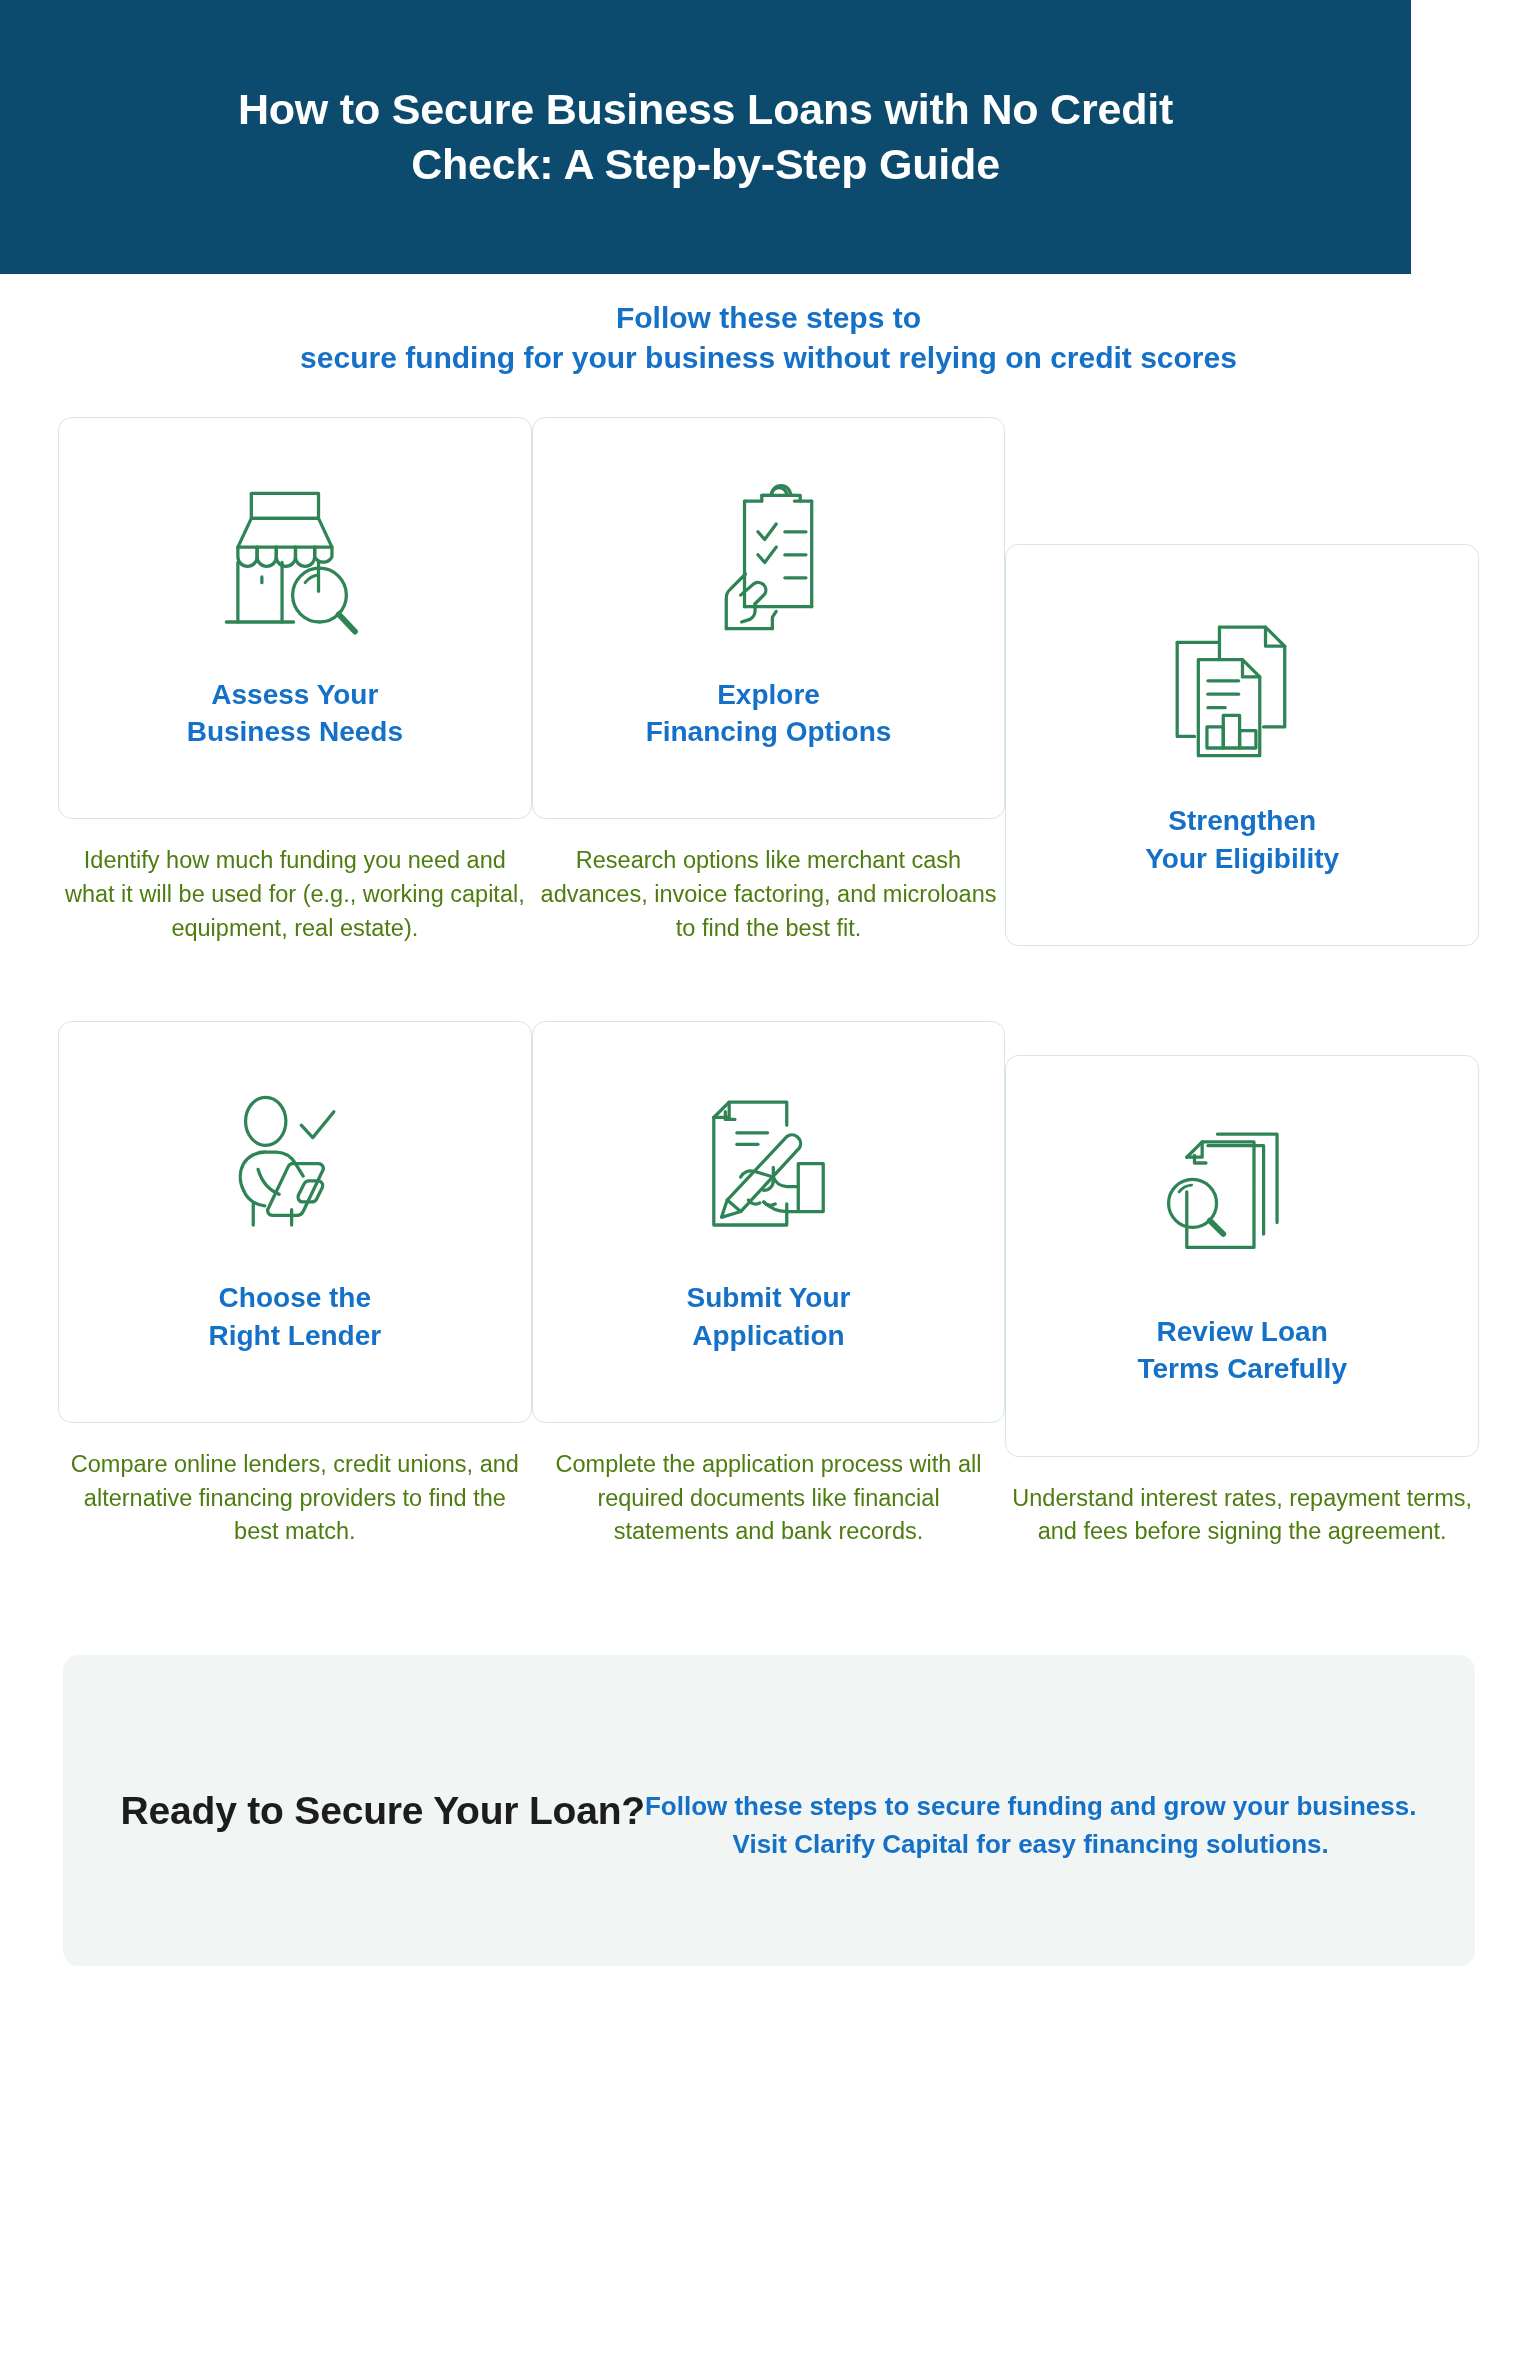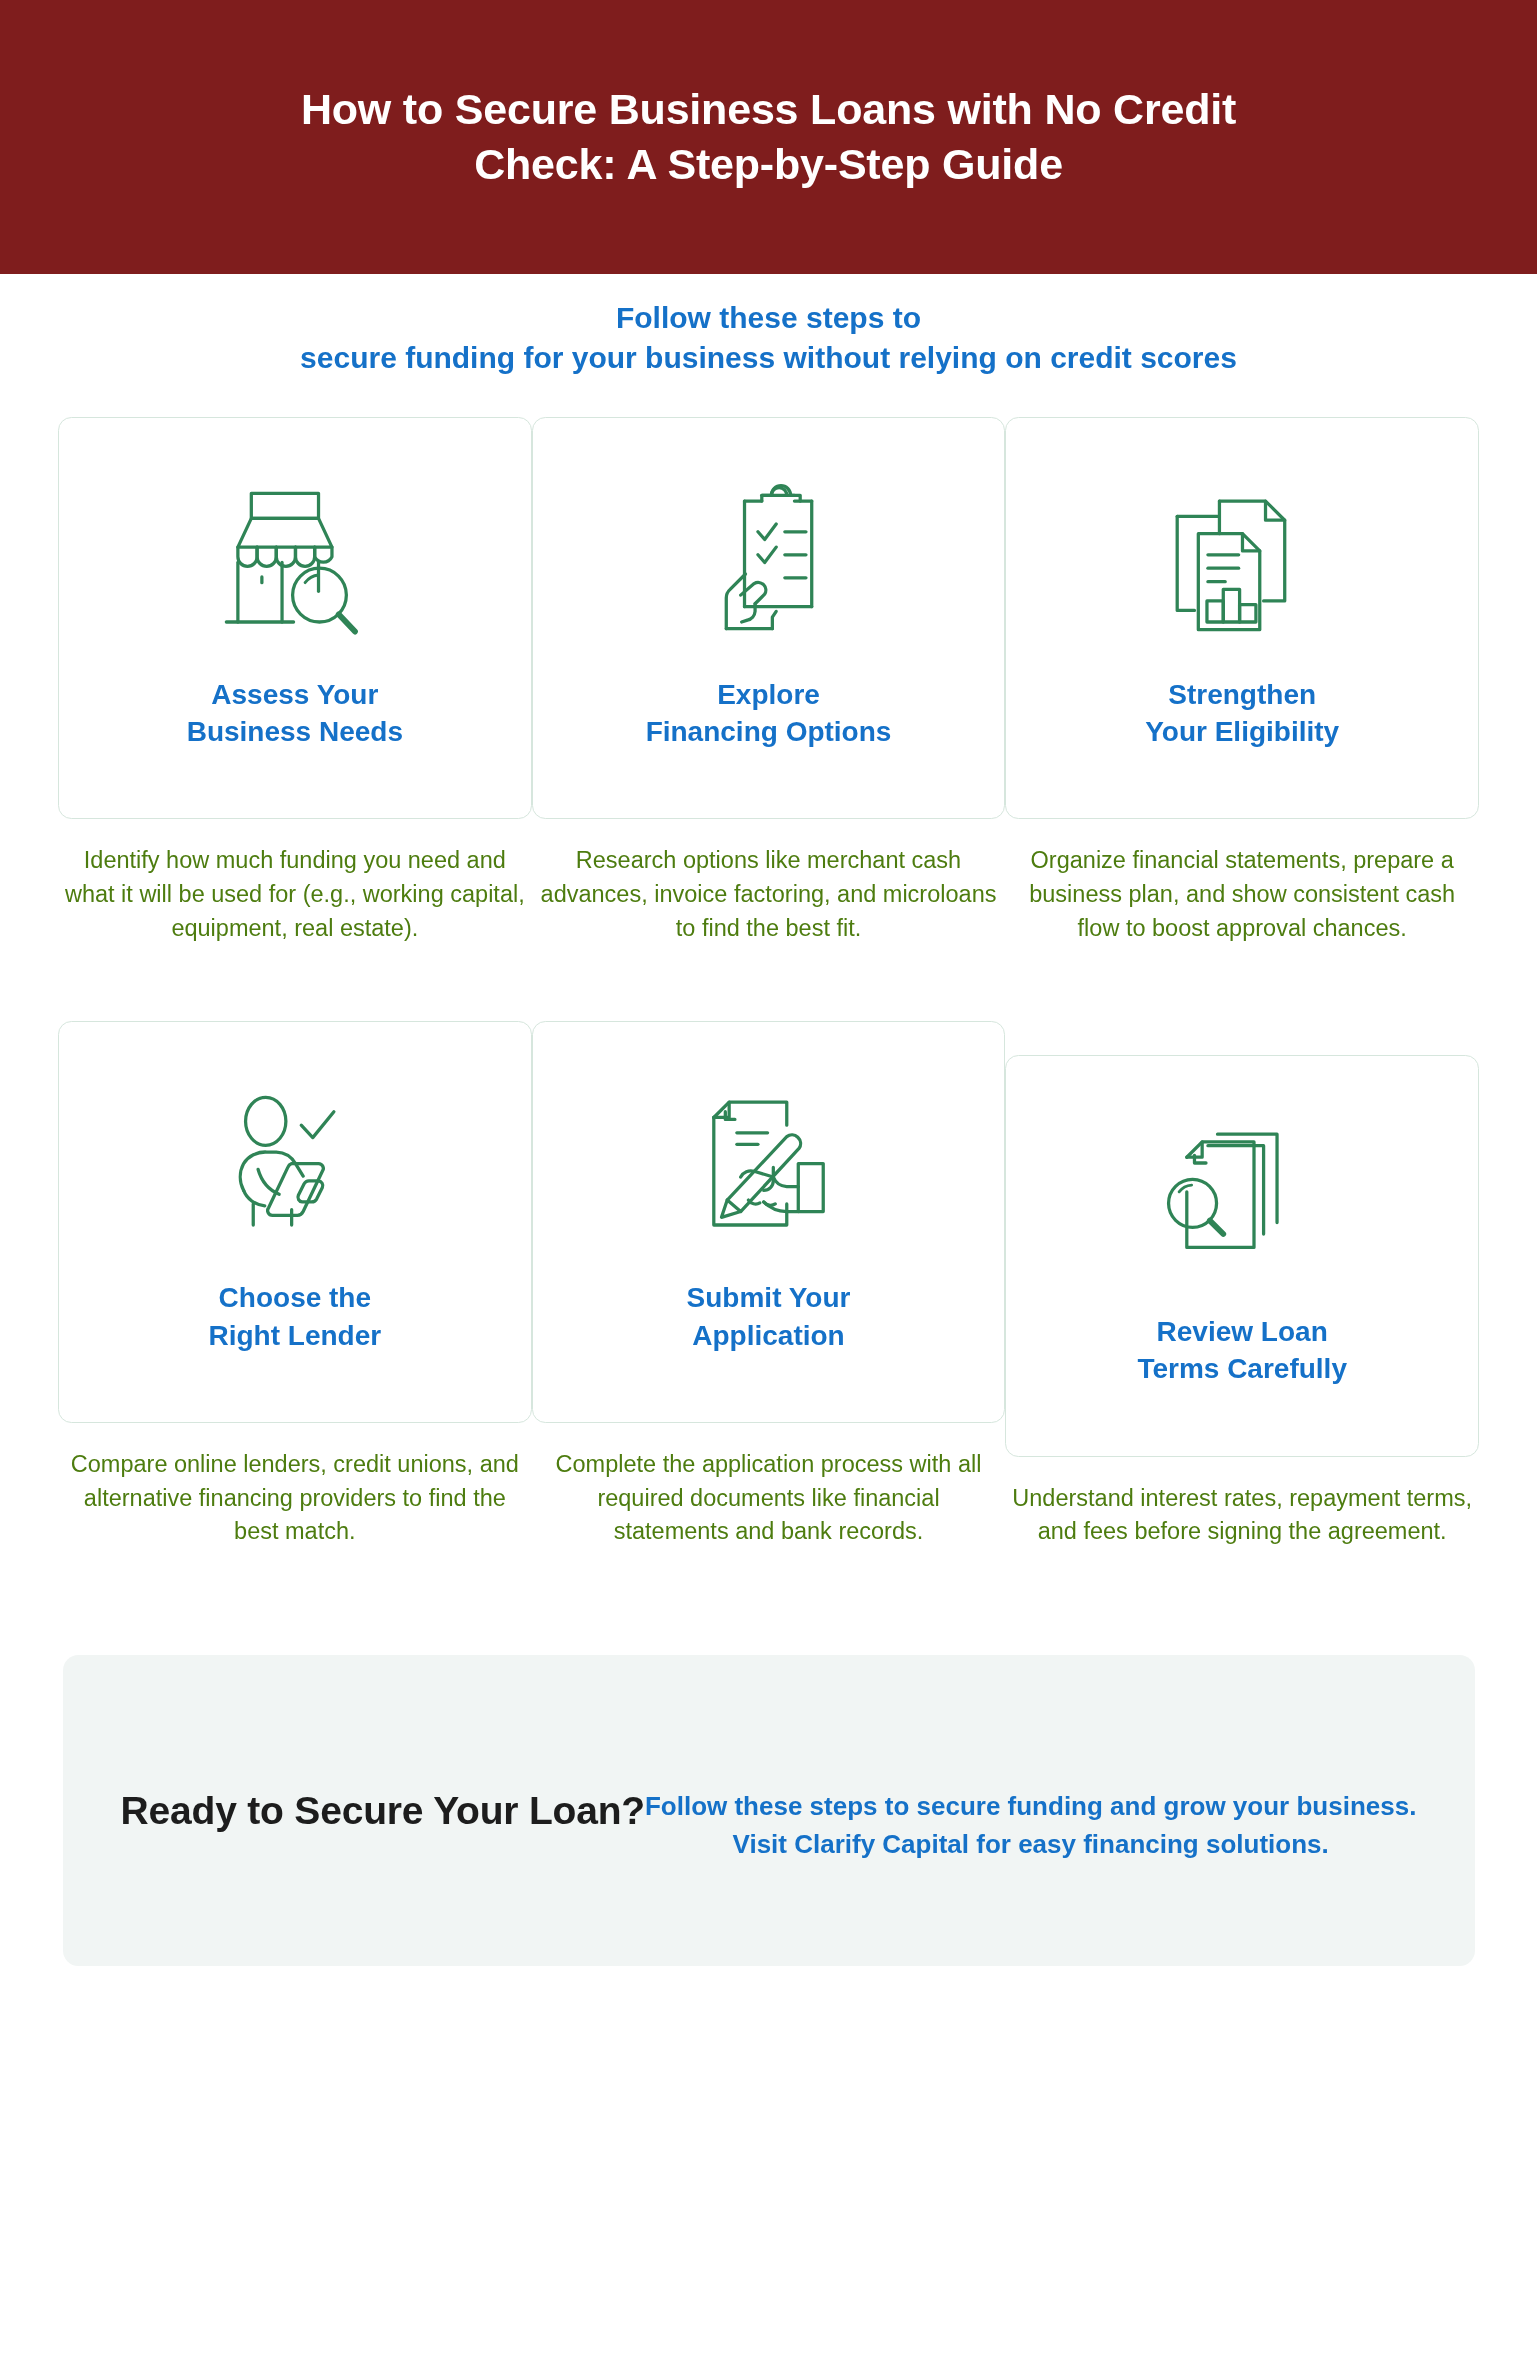--- a/index.html
+++ b/index.html
@@ -11,23 +11,23 @@
     width: 1537px;
     height: 2372px;
     font-family: "Liberation Sans", sans-serif;
     color: #2d3436;
     overflow: hidden;
     position: relative;
   }
 
   
   .banner {
-    width: 1537px;
+    width: 1411px;
     height: 274px;
-    background: #7f1d1d;
+    background: #0c4a6e;
     display: flex;
     align-items: center;
     justify-content: center;
     box-sizing: border-box;
     padding: 0 115px;
   }
   .banner-title {
     color: #ffffff;
     font-size: 43px;
     font-weight: 700;
@@ -243,21 +243,20 @@
             <path d="M52 108 h18"></path>
 
             <rect x="51" y="128" width="17" height="22"></rect>
             <rect x="68" y="116" width="17" height="34"></rect>
             <rect x="85" y="132" width="17" height="18"></rect>
           </svg>
         </div>
         <div class="card-title">Strengthen
 Your Eligibility</div>
       </div>
-      <div class="step-desc">Organize financial statements, prepare a business plan, and show consistent cash flow to boost approval chances.</div>
     </div>
 
   </div>
 
   <div class="row">
 
     <div class="step">
       <div class="card">
         <div class="icon-box">
           <svg width="168" height="168" viewBox="0 0 175 175" fill="none" stroke="#2f8456" stroke-width="3.4" stroke-linecap="round" stroke-linejoin="round">

